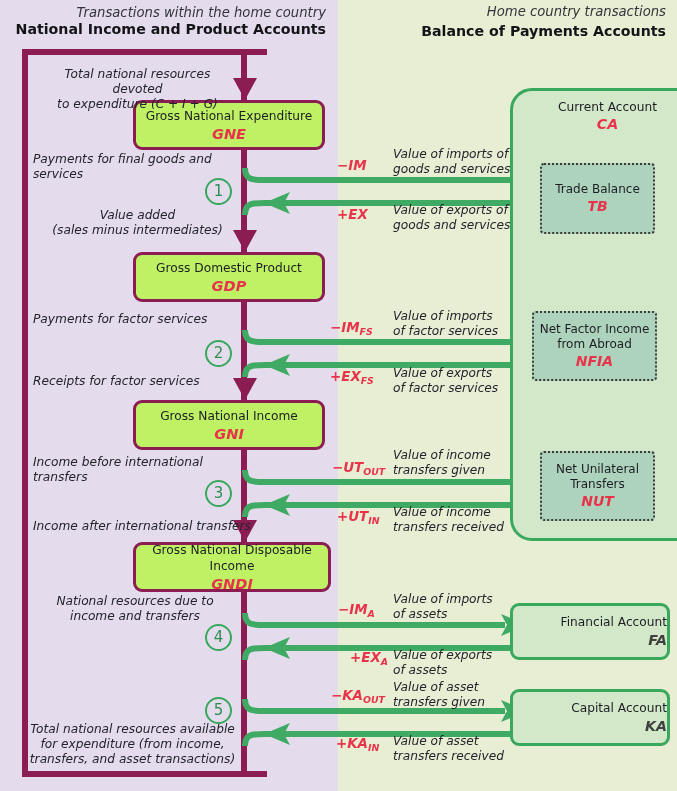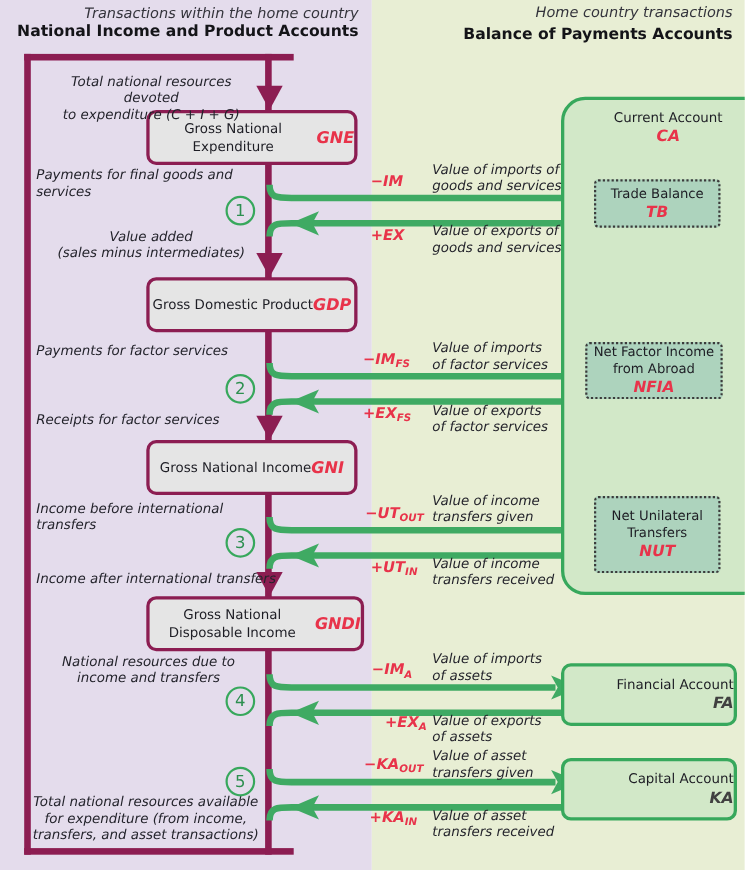--- a/index.html
+++ b/index.html
@@ -29,23 +29,23 @@
     box-sizing:border-box;
     background:transparent;
   }
   .spine{
     position:absolute;left:241px;top:49px;width:6px;height:728px;background:#8c1d52;
   }
 
   
   .nbox{
     position:absolute;box-sizing:border-box;
-    background:#e5e5e5;border:3px solid #8c1d52;border-radius:9px;
+    background:#bef264;border:3px solid #8c1d52;border-radius:9px;
     text-align:center;color:#1d1d24;
-    display:flex;flex-direction:row;align-items:center;justify-content:center;
+    display:flex;flex-direction:column;align-items:center;justify-content:center;
   }
   .nbox .t1{font-size:12.2px;line-height:16px;}
   .nbox .t2{font-size:14.6px;font-weight:bold;font-style:italic;color:#e8334a;line-height:18px;margin-top:1px;}
 
   
   .bop-outer{
     position:absolute;box-sizing:border-box;
     background:#d2e8c8;border:3px solid #37a85c;border-radius:22px;
   }
   .bop-outer .ttl{position:absolute;left:0;right:0;top:8px;text-align:center;}
@@ -191,26 +191,26 @@
     <div class="t2">GNDI</div>
   </div>
 
   <div class="bop-outer" style="left:510px;top:88px;width:195px;height:453px;">
     <div class="ttl">
       <div class="t1">Current Account</div>
       <div class="t2">CA</div>
     </div>
   </div>
 
-  <div class="bop-inner" style="left:540px;top:163px;width:115px;height:44px;">
+  <div class="bop-inner" style="left:540px;top:163px;width:115px;height:71px;">
     <div class="t1">Trade Balance</div>
     <div class="t2">TB</div>
   </div>
 
-  <div class="bop-inner" style="left:532px;top:311px;width:125px;height:52px;">
+  <div class="bop-inner" style="left:532px;top:311px;width:125px;height:70px;">
     <div class="t1">Net Factor Income</div>
     <div class="t1">from Abroad</div>
     <div class="t2">NFIA</div>
   </div>
 
   <div class="bop-inner" style="left:540px;top:451px;width:115px;height:70px;">
     <div class="t1">Net Unilateral</div>
     <div class="t1">Transfers</div>
     <div class="t2">NUT</div>
   </div>

